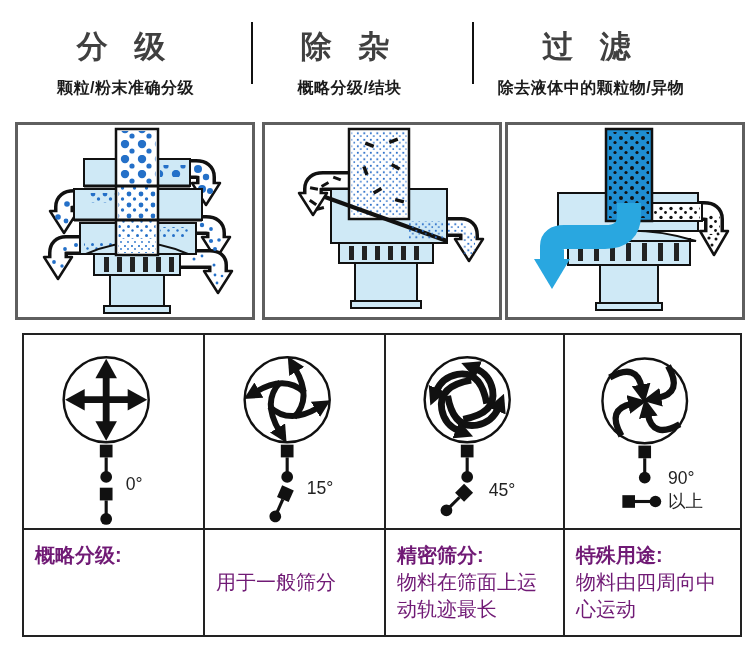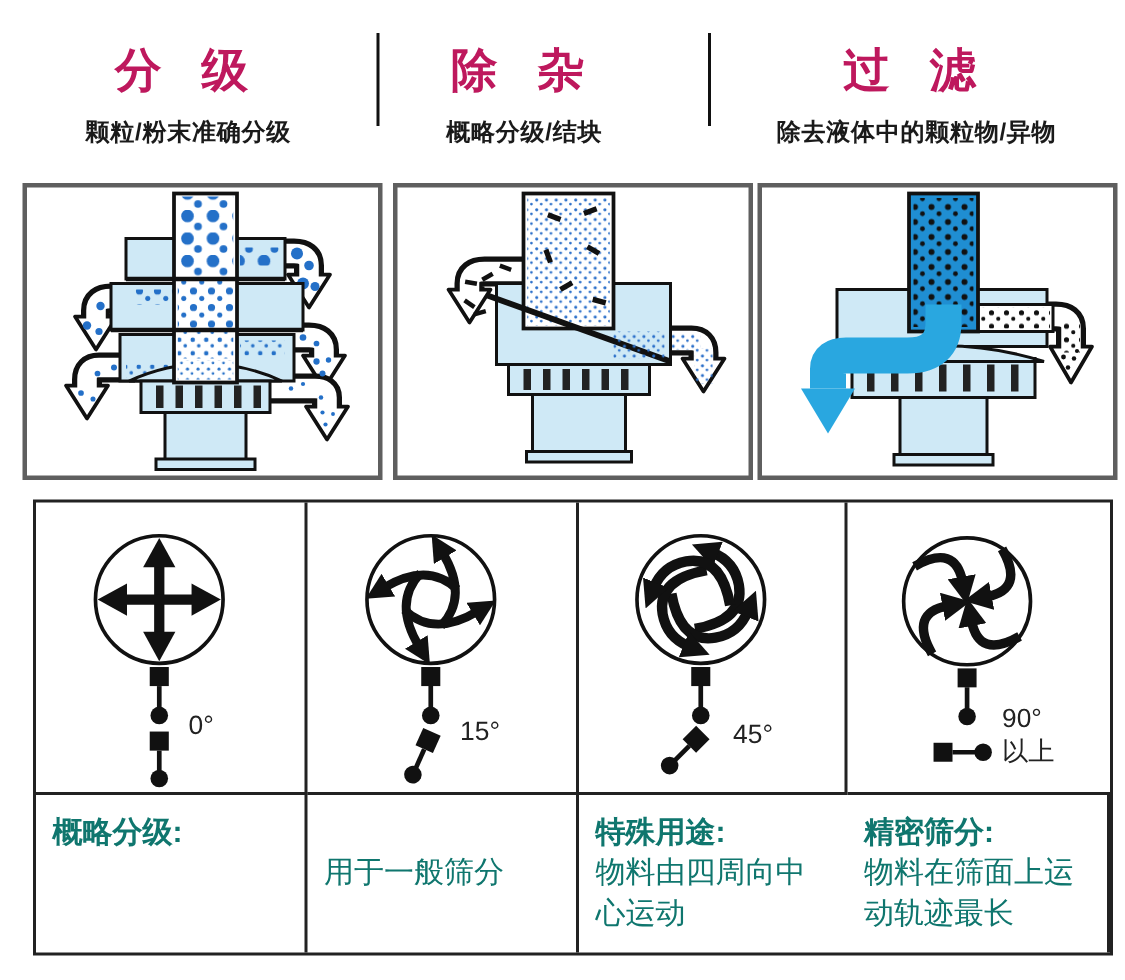--- a/index.html
+++ b/index.html
@@ -1,53 +1,53 @@
 <!DOCTYPE html>
 <html><head>
 <meta charset="utf-8">
 <style>
   html,body{margin:0;padding:0;background:#fff;}
   .page{position:relative;width:750px;height:653px;background:#fff;overflow:hidden;
         font-family:"Liberation Sans","DejaVu Sans",sans-serif;color:#111;}
   
   .hcol{position:absolute;top:18px;height:90px;text-align:center;}
-  .htitle{font-size:31px;font-weight:bold;letter-spacing:9px;color:#be185d;margin-top:8px;}
+  .htitle{font-size:31px;font-weight:bold;letter-spacing:9px;color:#404040;margin-top:8px;}
   .hsub{font-size:16px;font-weight:bold;color:#1a1a1a;margin-top:10px;letter-spacing:0.5px;}
   .vdiv{position:absolute;top:22px;width:2px;height:62px;background:#111;}
   
   .dbox{position:absolute;top:122px;width:240px;height:198px;border:3px solid #5f5f5f;
         box-sizing:border-box;background:#fff;}
   .dbox svg{display:block;}
   
   .ptable{position:absolute;left:22px;top:333px;width:720px;height:304px;
           border:2px solid #222;box-sizing:border-box;
           display:grid;grid-template-columns:181px 181px 179px 175px;grid-template-rows:193px 107px;}
   .icell{border-right:2px solid #222;box-sizing:border-box;display:flex;
          align-items:flex-start;justify-content:center;}
   .icell.last,.tcell.last{border-right:none;align-items:center;}
   .tcell{border-right:2px solid #222;border-top:2px solid #222;box-sizing:border-box;
-         padding:12px 16px 0 11px;font-size:20px;line-height:27px;color:#0f766e;}
+         padding:12px 16px 0 11px;font-size:20px;line-height:27px;color:#701a75;}
   .tcell .ttl{font-weight:bold;display:block;}
   .tcell.center{display:flex;align-items:center;padding-top:0;}
   .anglbl{font-size:18px;fill:#222;font-family:"Liberation Sans","DejaVu Sans",sans-serif;}
 </style>
 </head>
 <body>
 
 <div class="page">
 
   <div class="hcol" style="left:0;width:251px">
     <div class="htitle">分 级</div>
     <div class="hsub">颗粒/粉末准确分级</div>
   </div>
   <div class="hcol" style="left:239px;width:221px">
     <div class="htitle">除 杂</div>
     <div class="hsub">概略分级/结块</div>
   </div>
-  <div class="hcol" style="left:472px;width:278px">
+  <div class="hcol" style="left:452px;width:278px">
     <div class="htitle">过 滤</div>
     <div class="hsub">除去液体中的颗粒物/异物</div>
   </div>
   <div class="vdiv" style="left:251px"></div>
   <div class="vdiv" style="left:472px"></div>
 
   <div class="dbox" style="left:15px">
     <svg width="234" height="192" viewBox="0 0 234 192">
       <defs>
         <pattern id="a-big" width="17" height="15" patternUnits="userSpaceOnUse">
@@ -367,22 +367,22 @@
         <text class="anglbl" x="106" y="175">以上</text>
       </svg>
     </div>
 
     <div class="tcell">
       <span class="ttl">概略分级:</span>
     </div>
     <div class="tcell center">
       <span>用于一般筛分</span>
     </div>
+    <div class="tcell">
+      <span class="ttl">精密筛分:</span>
+      <span>物料在筛面上运动轨迹最长</span>
+    </div>
     <div class="tcell last">
       <span class="ttl">特殊用途:</span>
       <span>物料由四周向中心运动</span>
     </div>
-    <div class="tcell">
-      <span class="ttl">精密筛分:</span>
-      <span>物料在筛面上运动轨迹最长</span>
-    </div>
   </div>
 </div>
 
 </body></html>

